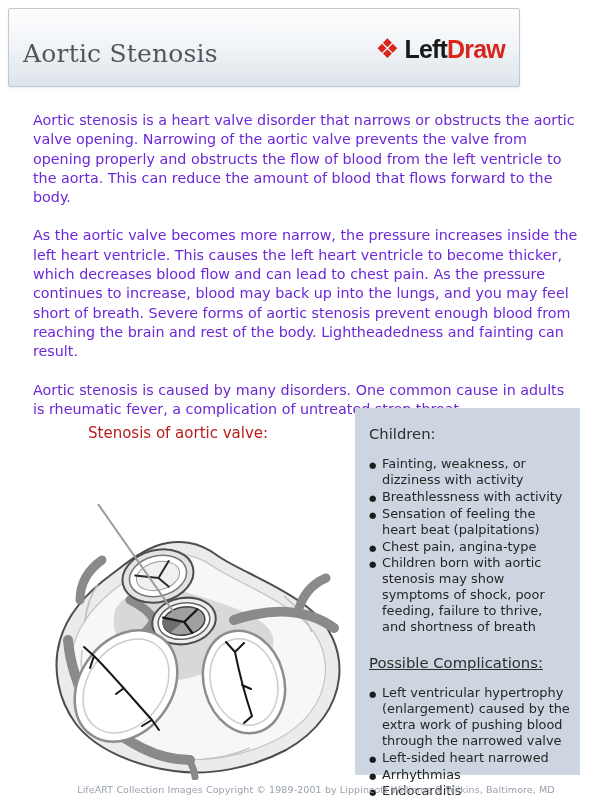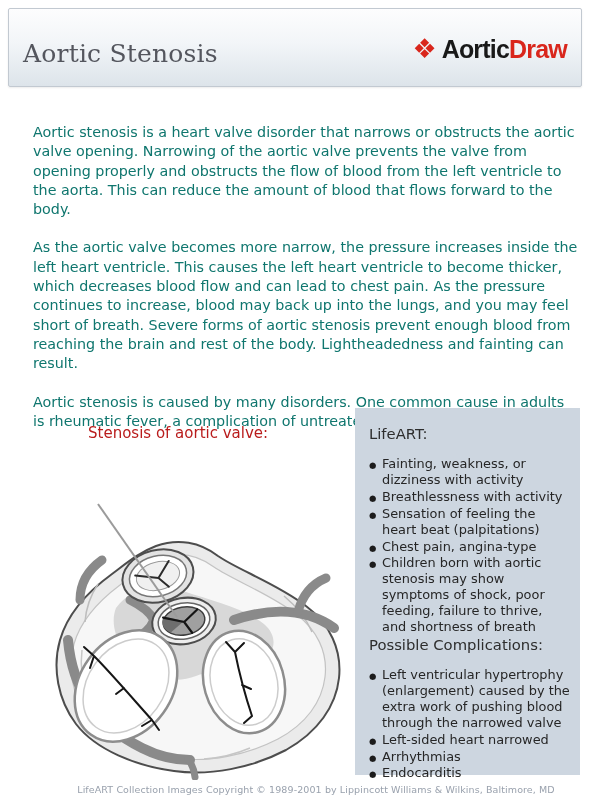--- a/index.html
+++ b/index.html
@@ -3,21 +3,21 @@
 <meta charset="utf-8">
 <style>
   html,body{margin:0;padding:0;}
   body{
     width:600px;height:800px;position:relative;overflow:hidden;
     background:#ffffff;
     font-family:"DejaVu Sans","Liberation Sans",sans-serif;
   }
   
   .banner{
-    position:absolute;left:8px;top:8px;width:574px;height:79px;
+    position:absolute;left:8px;top:8px;width:512px;height:79px;
     box-sizing:border-box;
     border:1px solid #c2c9d1;border-radius:2px;
     background:linear-gradient(180deg,#fdfdfe 0%,#f2f5f8 45%,#dde4ea 100%);
     box-shadow:0 1px 2px rgba(0,0,0,.08);
   }
   .banner h1{
     position:absolute;left:14px;top:30px;margin:0;
     font-family:"DejaVu Serif","Liberation Serif",serif;
     font-size:25px;font-weight:normal;color:#54565e;letter-spacing:.2px;
   }
@@ -33,22 +33,22 @@
     font-family:"Liberation Sans","DejaVu Sans",sans-serif;
     font-size:25px;font-weight:bold;letter-spacing:-0.8px;color:#191919;
     line-height:1;
   }
   .logo-draw{color:#d9261c;margin-top:7px;}
   
   .article{
     position:absolute;left:33px;top:111px;width:545px;
   }
   .article p{
-    margin:12px 0 19px 0;
-    font-size:14.3px;line-height:19.3px;color:#0f766e;
+    margin:0 0 19px 0;
+    font-size:14.3px;line-height:19.3px;color:#6d28d9;
   }
   
   .diagram{position:absolute;left:38px;top:422px;width:320px;height:360px;}
   .diagram-caption{
     position:absolute;left:50px;top:2px;
     font-size:15px;color:#b91c1c;
   }
   .diagram-note{
     position:absolute;left:36px;top:30px;width:190px;
     font-size:13.5px;font-weight:bold;color:#141414;line-height:17px;
@@ -58,21 +58,21 @@
   
   .sidebar{
     position:absolute;left:355px;top:408px;width:225px;height:367px;
     box-sizing:border-box;background:#cdd6e0;
     padding:17px 10px 10px 14px;
   }
   .sidebar h2{
     margin:0 0 14px 0;
     font-size:14.8px;font-weight:normal;color:#2d2d2d;
   }
-  .sidebar h2.second{margin-top:1px;}
+  .sidebar h2.second{margin-top:19px;text-decoration:underline;}
   .sidebar ul{
     list-style:none;margin:0;padding:0;
     font-size:12.9px;line-height:15.9px;color:#262626;
   }
   .sidebar li{position:relative;padding-left:13px;margin:0 0 1px 0;}
   .sidebar li::before{
     content:"●";position:absolute;left:0;top:2px;font-size:8.5px;color:#1c1c1c;
   }
   
   .footer{
@@ -80,21 +80,21 @@
     font-size:9.5px;color:#99a1ad;letter-spacing:.1px;padding-left:16px;
   }
 </style>
 </head>
 <body>
 
 <div class="banner">
   <h1>Aortic Stenosis</h1>
   <div class="logo">
     <span class="logo-icon">❖</span>
-    <span class="logo-text"><span>Aortic</span><span class="logo-draw">Draw</span></span>
+    <span class="logo-text"><span>Left</span><span class="logo-draw">Draw</span></span>
   </div>
 </div>
 
 <div class="article">
     <p>Aortic stenosis is a heart valve disorder that narrows or obstructs the aortic valve opening. Narrowing of the aortic valve prevents the valve from opening properly and obstructs the flow of blood from the left ventricle to the aorta. This can reduce the amount of blood that flows forward to the body.</p>
     <p>As the aortic valve becomes more narrow, the pressure increases inside the left heart ventricle. This causes the left heart ventricle to become thicker, which decreases blood flow and can lead to chest pain. As the pressure continues to increase, blood may back up into the lungs, and you may feel short of breath. Severe forms of aortic stenosis prevent enough blood from reaching the brain and rest of the body. Lightheadedness and fainting can result.</p>
     <p>Aortic stenosis is caused by many disorders. One common cause in adults is rheumatic fever, a complication of untreated strep throat.</p>
   </div>
 
 <div class="diagram">
@@ -150,21 +150,21 @@
       <ellipse rx="40" ry="52" fill="#ffffff" stroke="#8d8d8d" stroke-width="2.5"></ellipse>
       <ellipse rx="33" ry="44" fill="none" stroke="#cccccc" stroke-width="1.5"></ellipse>
     </g>
     <path d="M197,152 C201,172 208,198 214,216 M197,152 L188,142 M197,152 L206,143 M214,216 L206,223 M204,185 L213,189" fill="none" stroke="#161616" stroke-width="2" stroke-linecap="round"></path>
 
     <line x1="60" y1="4" x2="139" y2="117" stroke="#9b9b9b" stroke-width="2"></line>
   </svg>
 </div>
 
 <div class="sidebar">
-  <h2>LifeART:</h2>
+  <h2>Children:</h2>
   <ul>
       <li>Fainting, weakness, or dizziness with activity</li>
       <li>Breathlessness with activity</li>
       <li>Sensation of feeling the heart beat (palpitations)</li>
       <li>Chest pain, angina-type</li>
       <li>Children born with aortic stenosis may show symptoms of shock, poor feeding, failure to thrive, and shortness of breath</li>
     </ul>
   <h2 class="second">Possible Complications:</h2>
   <ul>
       <li>Left ventricular hypertrophy (enlargement) caused by the extra work of pushing blood through the narrowed valve</li>

